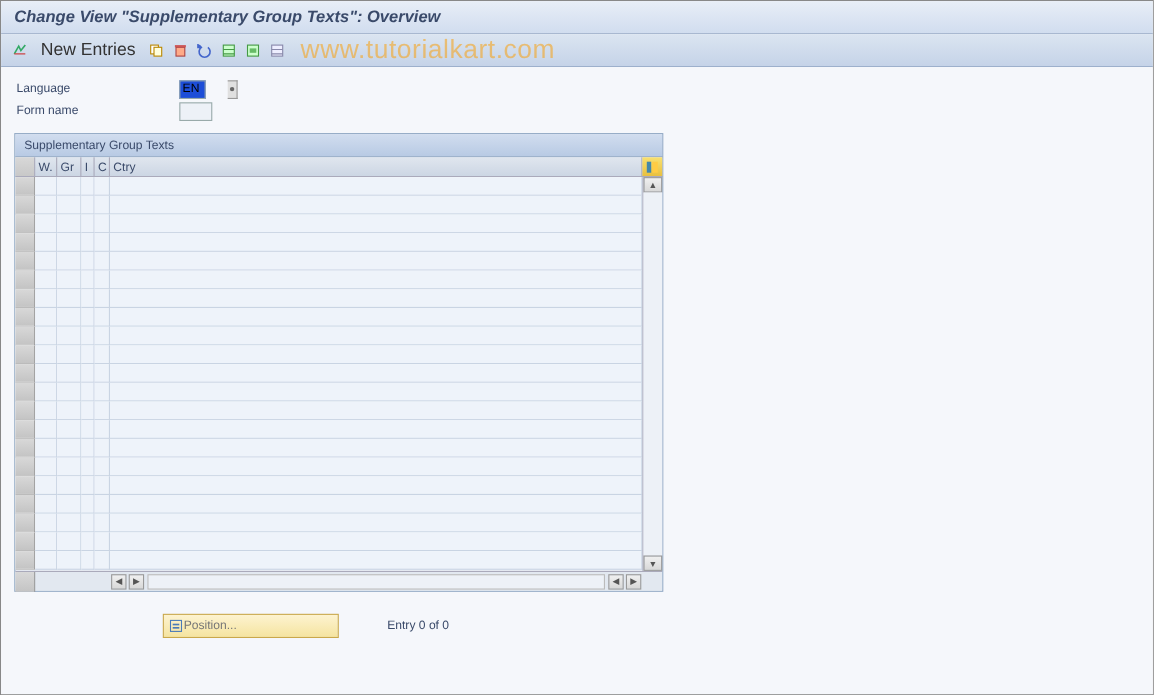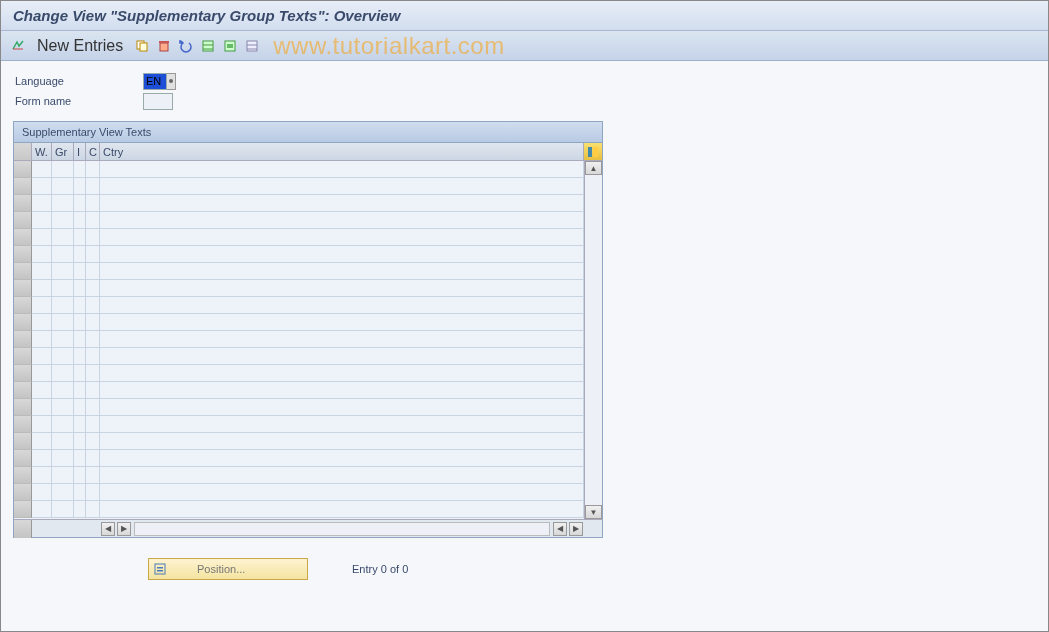--- a/index.html
+++ b/index.html
@@ -37,21 +37,21 @@
     .watermark {
       margin-left: 8px;
       font-size: 24px;
       color: #f5a623;
       opacity: 0.6;
       font-weight: normal;
       letter-spacing: 0.5px;
     }
     .content { background: #f5f7fb; padding: 10px 12px 0; height: calc(100% - 60px); }
     .form-area { margin-bottom: 10px; }
-    .form-row { display: flex; align-items: center; height: 20px; margin-bottom: 0px; }
+    .form-row { display: flex; align-items: center; height: 20px; margin-bottom: 0px; gap: 20px; }
     .form-label { width: 130px; color: #3a4a6a; padding-left: 2px; }
     .form-input {
       width: 24px; height: 17px;
       border: 1px solid #9aa;
       background: #1d4ed8;
       font-size: 11px;
       padding: 0 2px;
       text-align: left;
     }
     .form-input.blank { background: #edf1f7; }
@@ -179,21 +179,20 @@
     .position-btn {
       width: 160px;
       height: 22px;
       background: linear-gradient(#fdf3d0,#f5e4a0);
       border: 1px solid #caa84a;
       display: flex;
       align-items: center;
       cursor: pointer;
       padding: 0 4px;
       color: #777;
-      gap: 30px;
     }
     .pos-icon {
       width: 14px; height: 14px;
       display: inline-flex; align-items: center; justify-content: center;
       font-size: 11px;
       color: #4a7ab8;
     }
     .entry-text { color: #3a4a6a; margin-left: 24px; text-align: center; }
     svg { display: block; }
   </style>
@@ -256,21 +255,21 @@
         <input class="form-input" value="EN" style="">
         <span class="search-help"></span>
       </div>
       <div class="form-row">
         <span class="form-label">Form name</span>
         <input class="form-input blank" style="width: 30px;" value="">
       </div>
     </div>
 
     <div class="grid-panel">
-      <div class="grid-title">Supplementary View Texts</div>
+      <div class="grid-title">Supplementary Group Texts</div>
       <div class="grid-header-row">
         <div class="col col-sel"></div>
         <div class="col col-w">W.</div>
         <div class="col col-gr">Gr</div>
         <div class="col col-i">I</div>
         <div class="col col-c">C</div>
         <div class="col col-line">Ctry</div>
         <div class="col-cfg">
           <svg width="12" height="12" viewBox="0 0 12 12">
               <rect x="1" y="1" width="4" height="10" fill="#48a"></rect>

